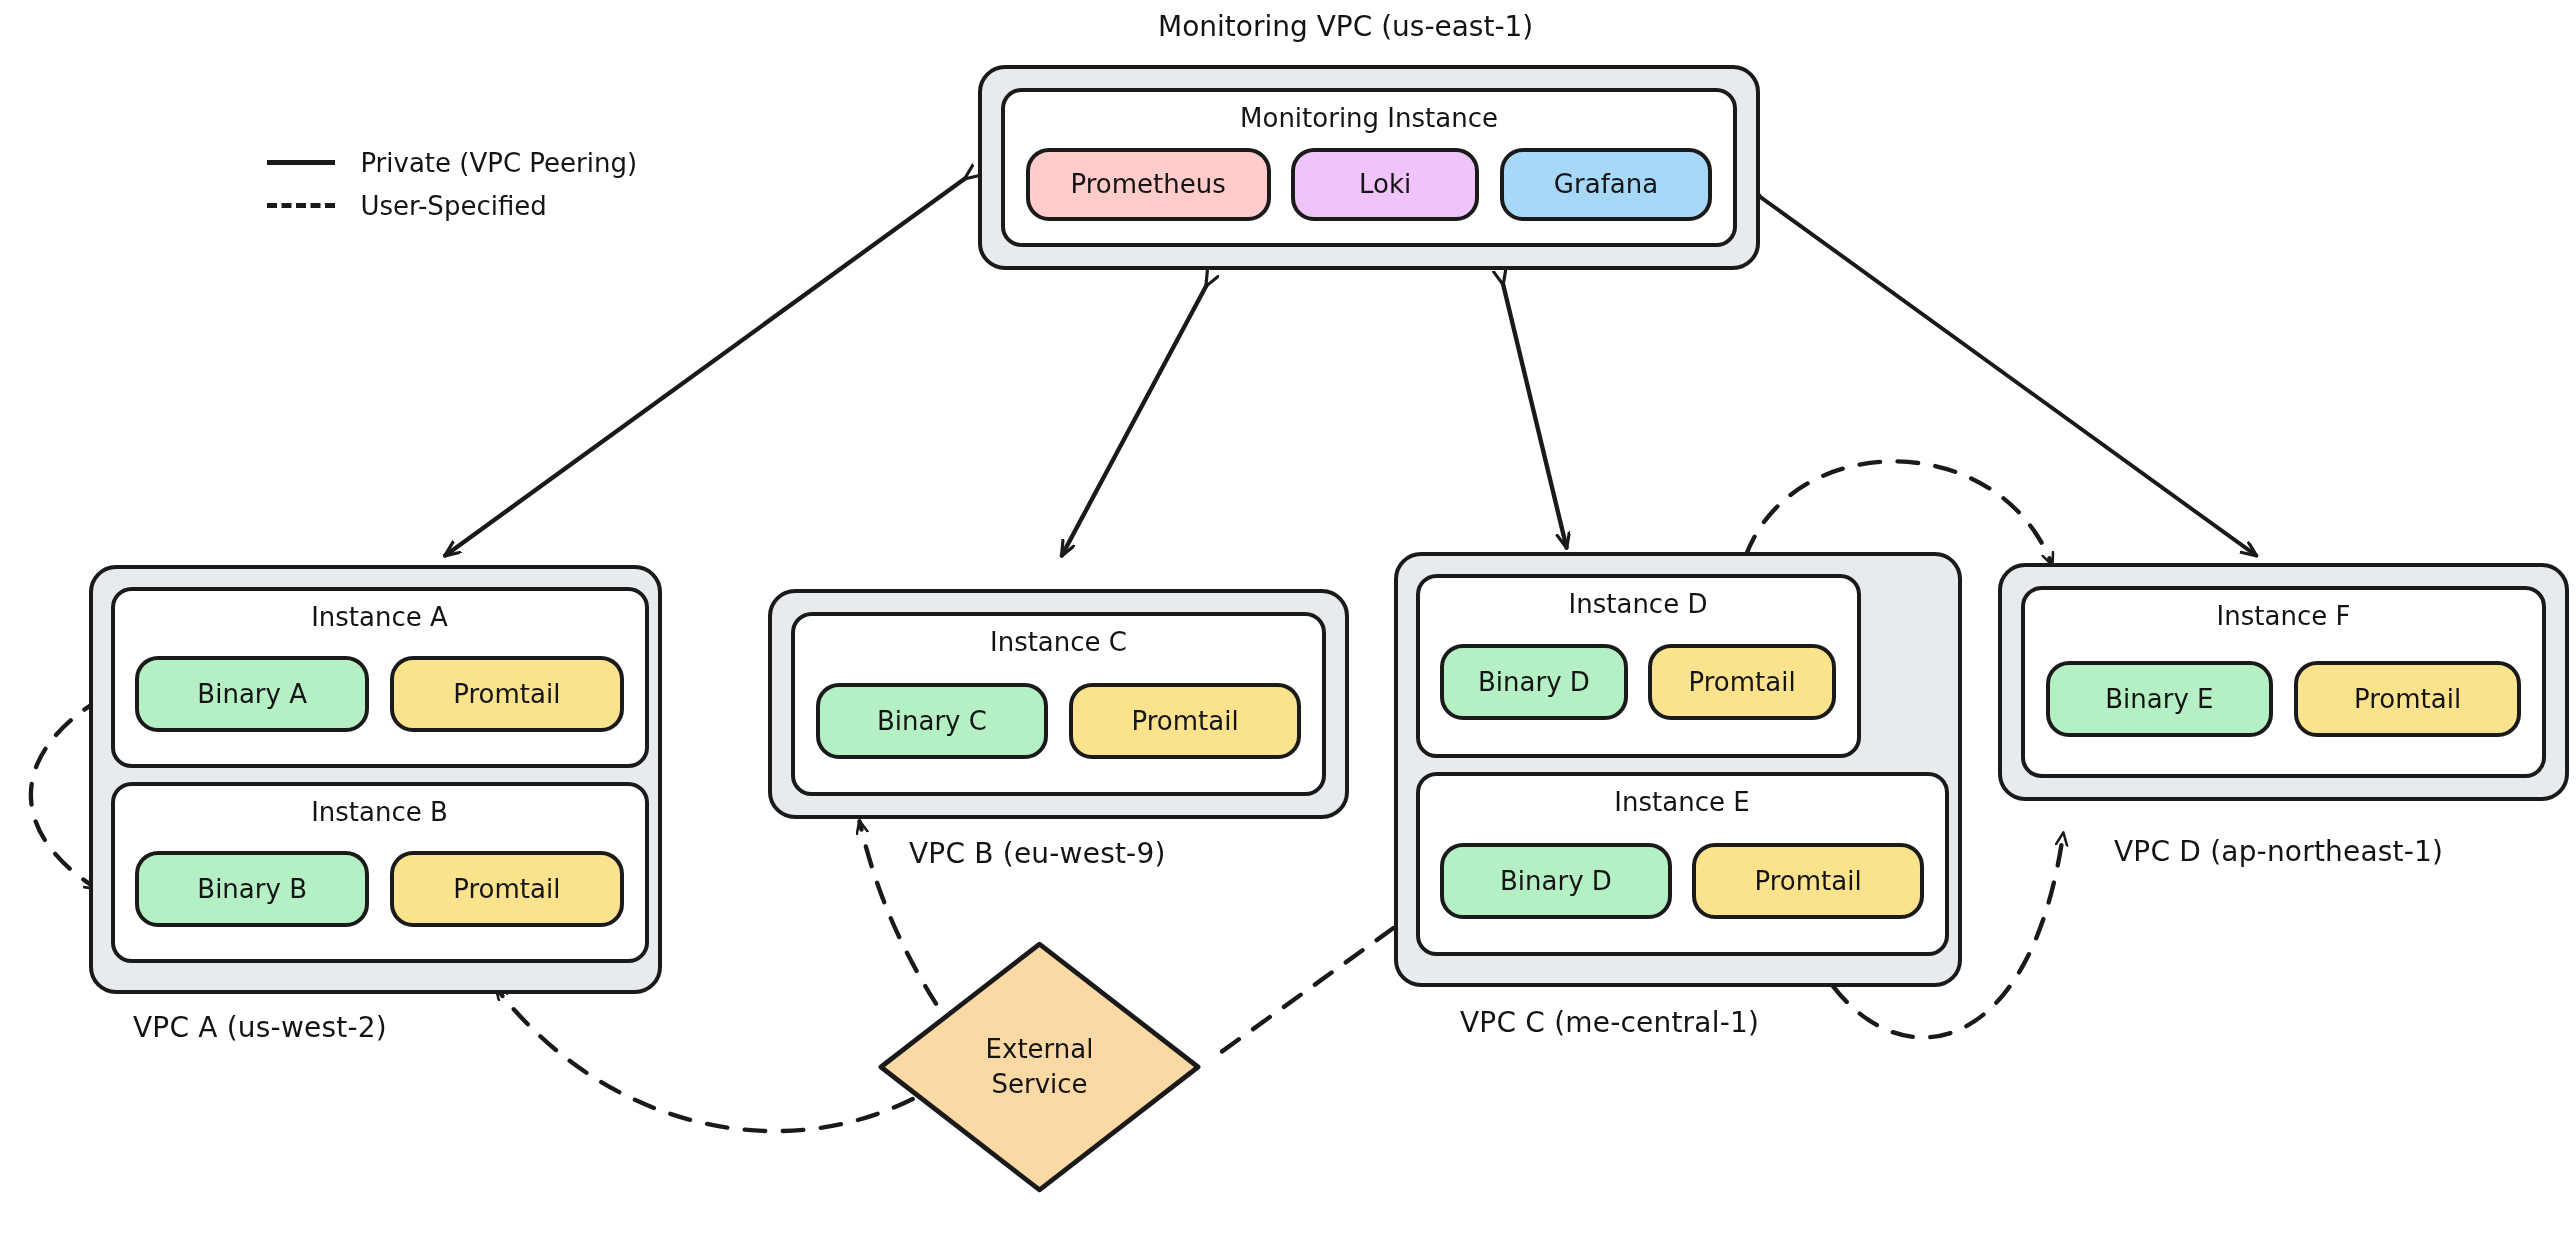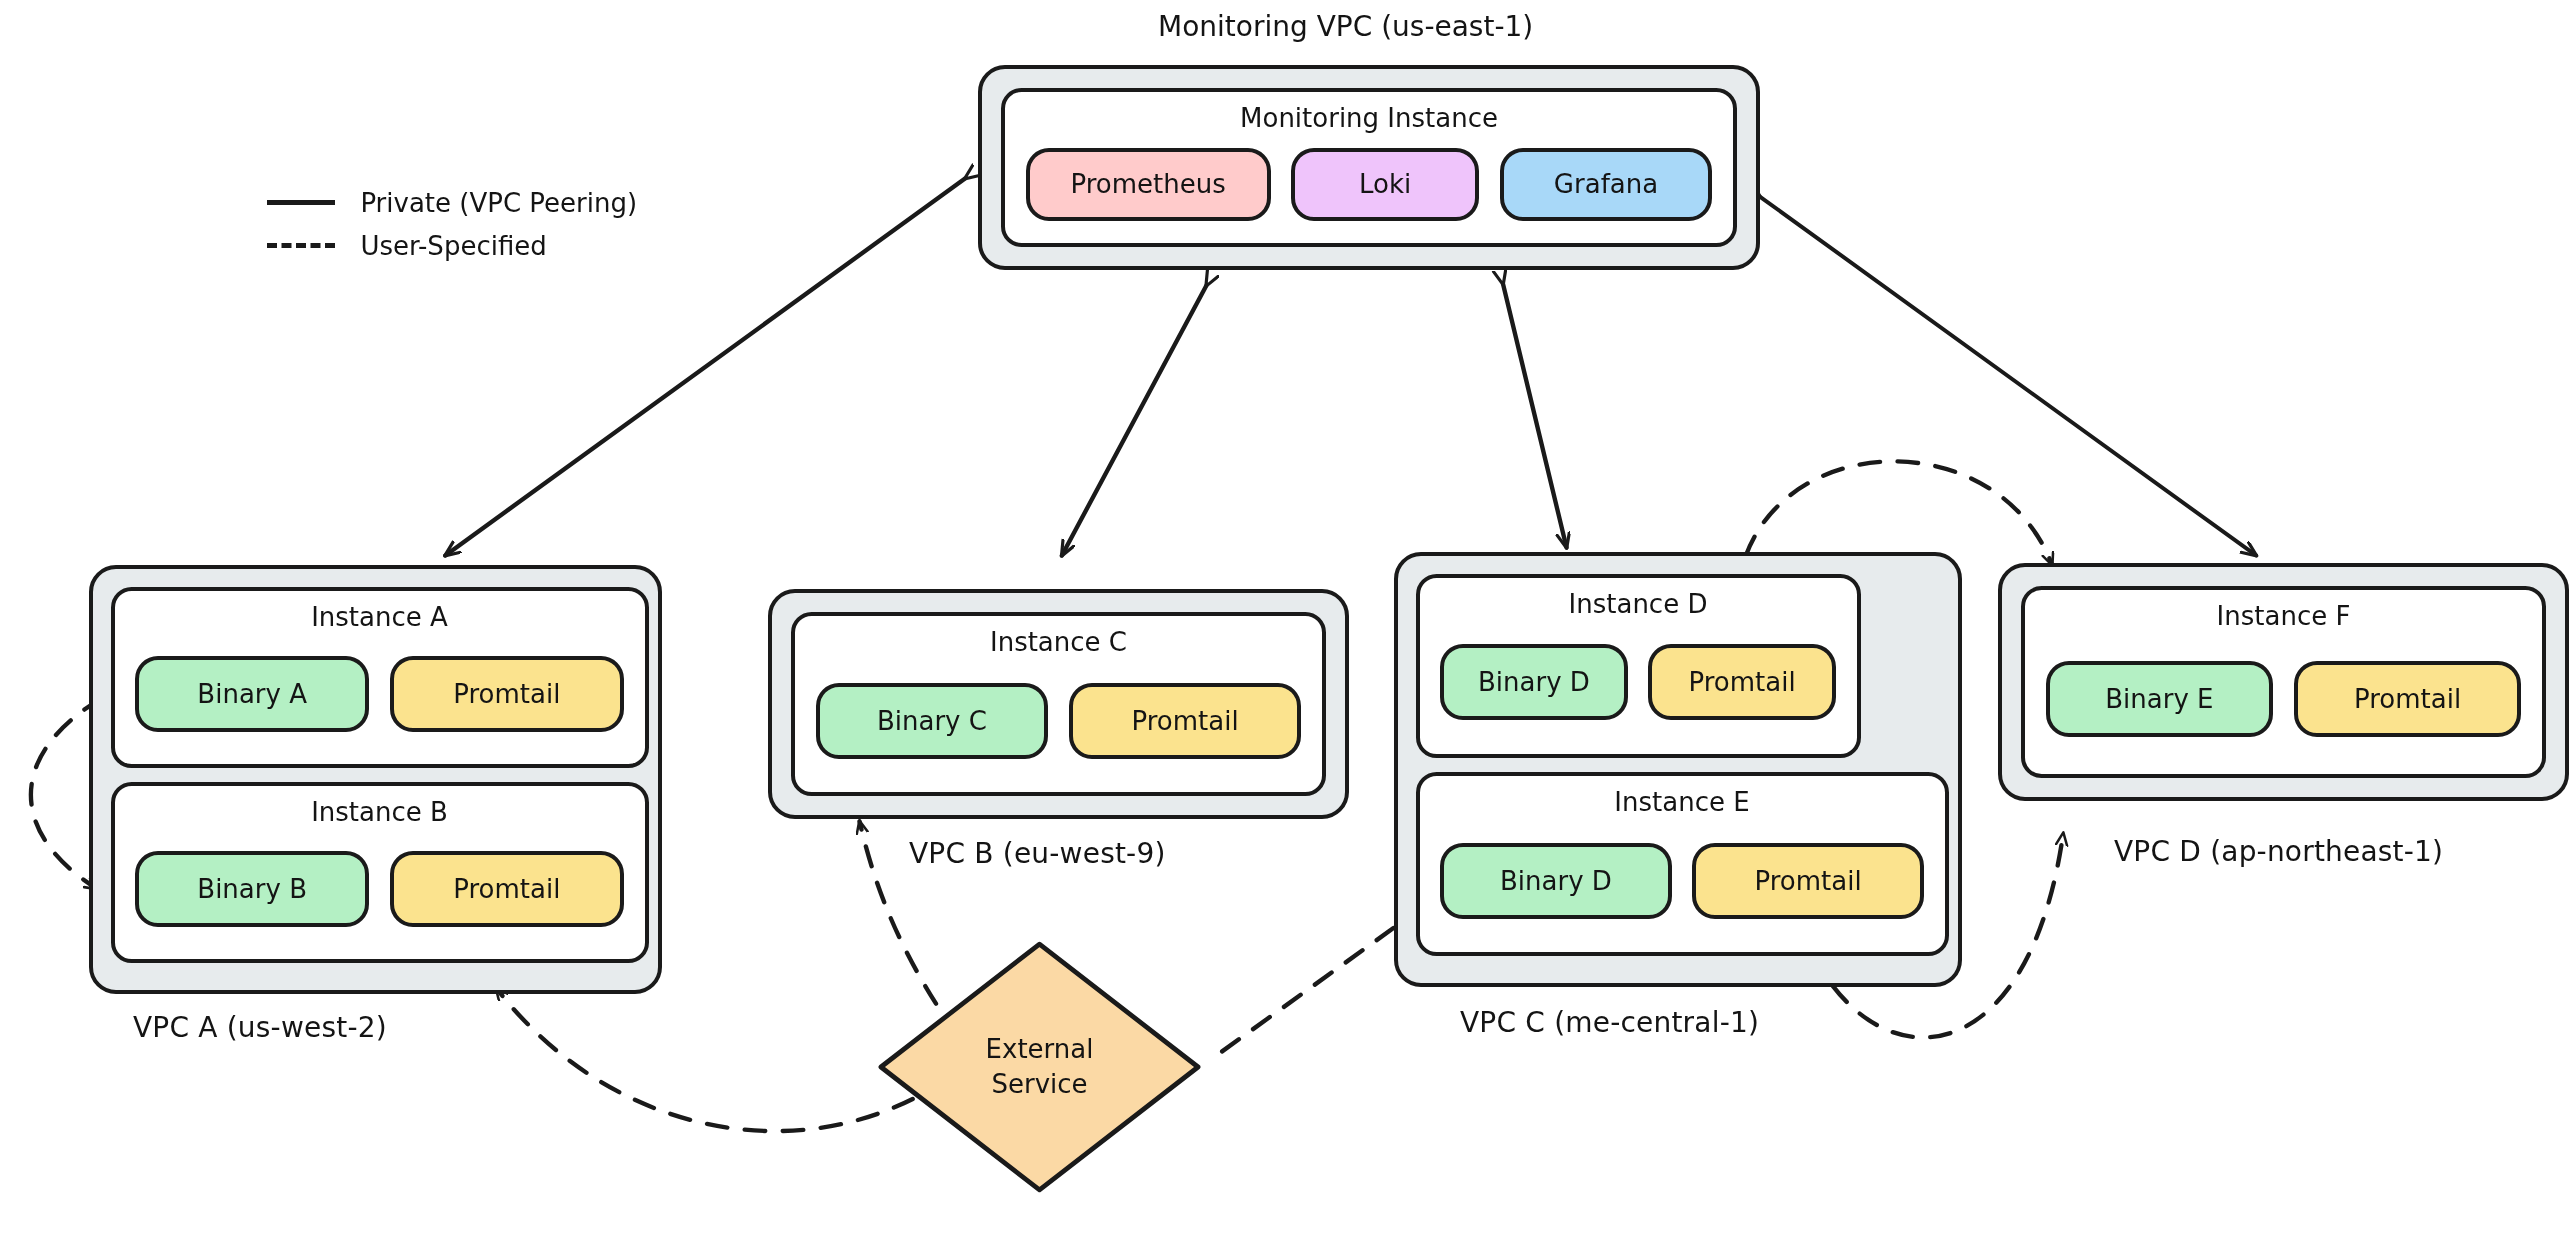--- a/index.html
+++ b/index.html
@@ -30,21 +30,21 @@
   .chip.purple{background:#efc4fb;}
   .chip.blue{background:#a8d8f8;}
 
   
   .diamond-wrap{position:absolute;}
   .diamond-text{position:absolute;inset:0;display:flex;flex-direction:column;
                 align-items:center;justify-content:center;font-size:26px;color:#141414;
                 line-height:1.35;text-align:center;}
 
   
-  .legend{position:absolute;margin-top:40px;}
+  .legend{position:absolute;}
   .legend-row{display:flex;align-items:center;gap:25.4px;height:43px;}
   .legend-text{font-size:26px;color:#141414;white-space:nowrap;}
   .legend-solid{width:68px;height:0;border-top:5.6px solid #1a1a1a;}
   .legend-dash{width:68px;height:0;border-top:5.6px dashed #1a1a1a;}
 
   
   .top-title{position:absolute;font-size:28px;color:#141414;white-space:nowrap;}
 </style>
 </head>
 <body>

